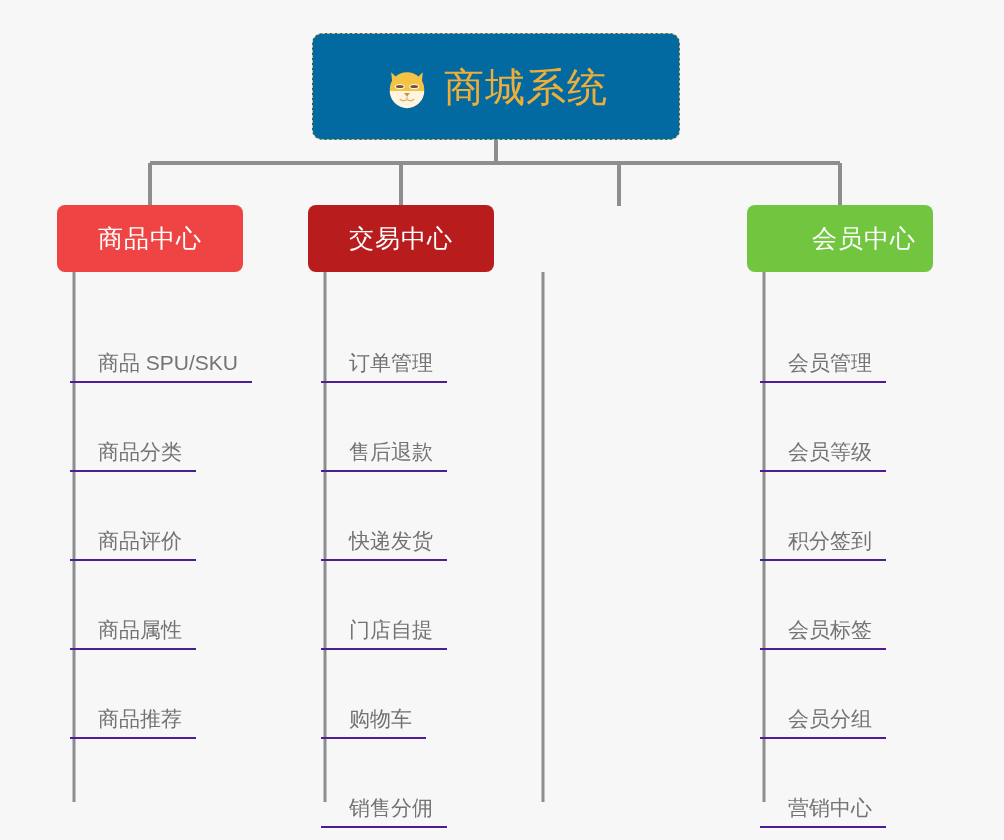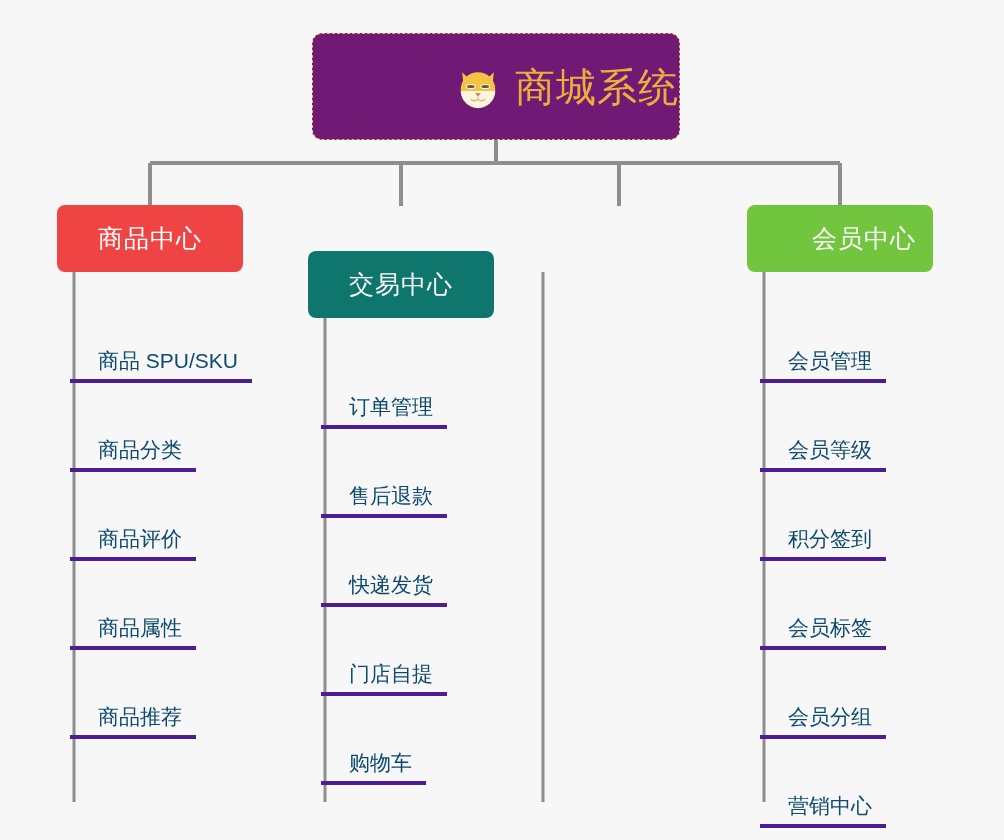--- a/index.html
+++ b/index.html
@@ -22,26 +22,26 @@
   }
 
   
   .root-node {
     position: absolute;
     left: 312px;
     top: 33px;
     width: 368px;
     height: 107px;
     box-sizing: border-box;
-    background: #701a75;
+    background: #0369a1;
     border: 1px dashed #e8b860;
     border-radius: 10px;
     display: flex;
     align-items: center;
-    justify-content: flex-end;
+    justify-content: center;
     gap: 14px;
   }
   .root-icon {
     width: 46px;
     height: 46px;
     position: relative;
     flex: none;
     margin-top: 2px;
   }
   .root-title {
@@ -86,24 +86,24 @@
   }
   .leaf-item {
     position: relative;
     height: 89px;
     display: flex;
     align-items: flex-end;
     box-sizing: border-box;
   }
   .leaf-label {
     font-size: 21px;
-    color: #0c4a6e;
+    color: #737373;
     white-space: nowrap;
     padding: 0 14px 7px 28px;
-    border-bottom: 4px solid #4c1d95;
+    border-bottom: 2px solid #4c1d95;
     line-height: 1.1;
   }
 </style>
 </head>
 <body style="background: rgb(247, 247, 247);">
 
 <div id="canvas">
 
   <svg id="connectors" viewBox="0 0 1004 840" xmlns="http://www.w3.org/2000/svg">
     <g stroke="#8e8e8e" stroke-width="4" fill="none" stroke-linecap="butt">
@@ -161,21 +161,21 @@
       <div class="leaf-item">
           <span class="leaf-label">商品属性</span>
         </div>
       <div class="leaf-item">
           <span class="leaf-label">商品推荐</span>
         </div>
     </div>
   </div>
 
   <div class="column" id="col-1" style="left:308px; width:186px;">
-    <div class="cat-header" style="background-color: #0f766e; margin-top: 46px;">交易中心</div>
+    <div class="cat-header" style="background-color: #b91c1c;">交易中心</div>
     <div class="leaf-list">
       <div class="leaf-item">
           <span class="leaf-label">订单管理</span>
         </div>
       <div class="leaf-item">
           <span class="leaf-label">售后退款</span>
         </div>
       <div class="leaf-item">
           <span class="leaf-label">快递发货</span>
         </div>

